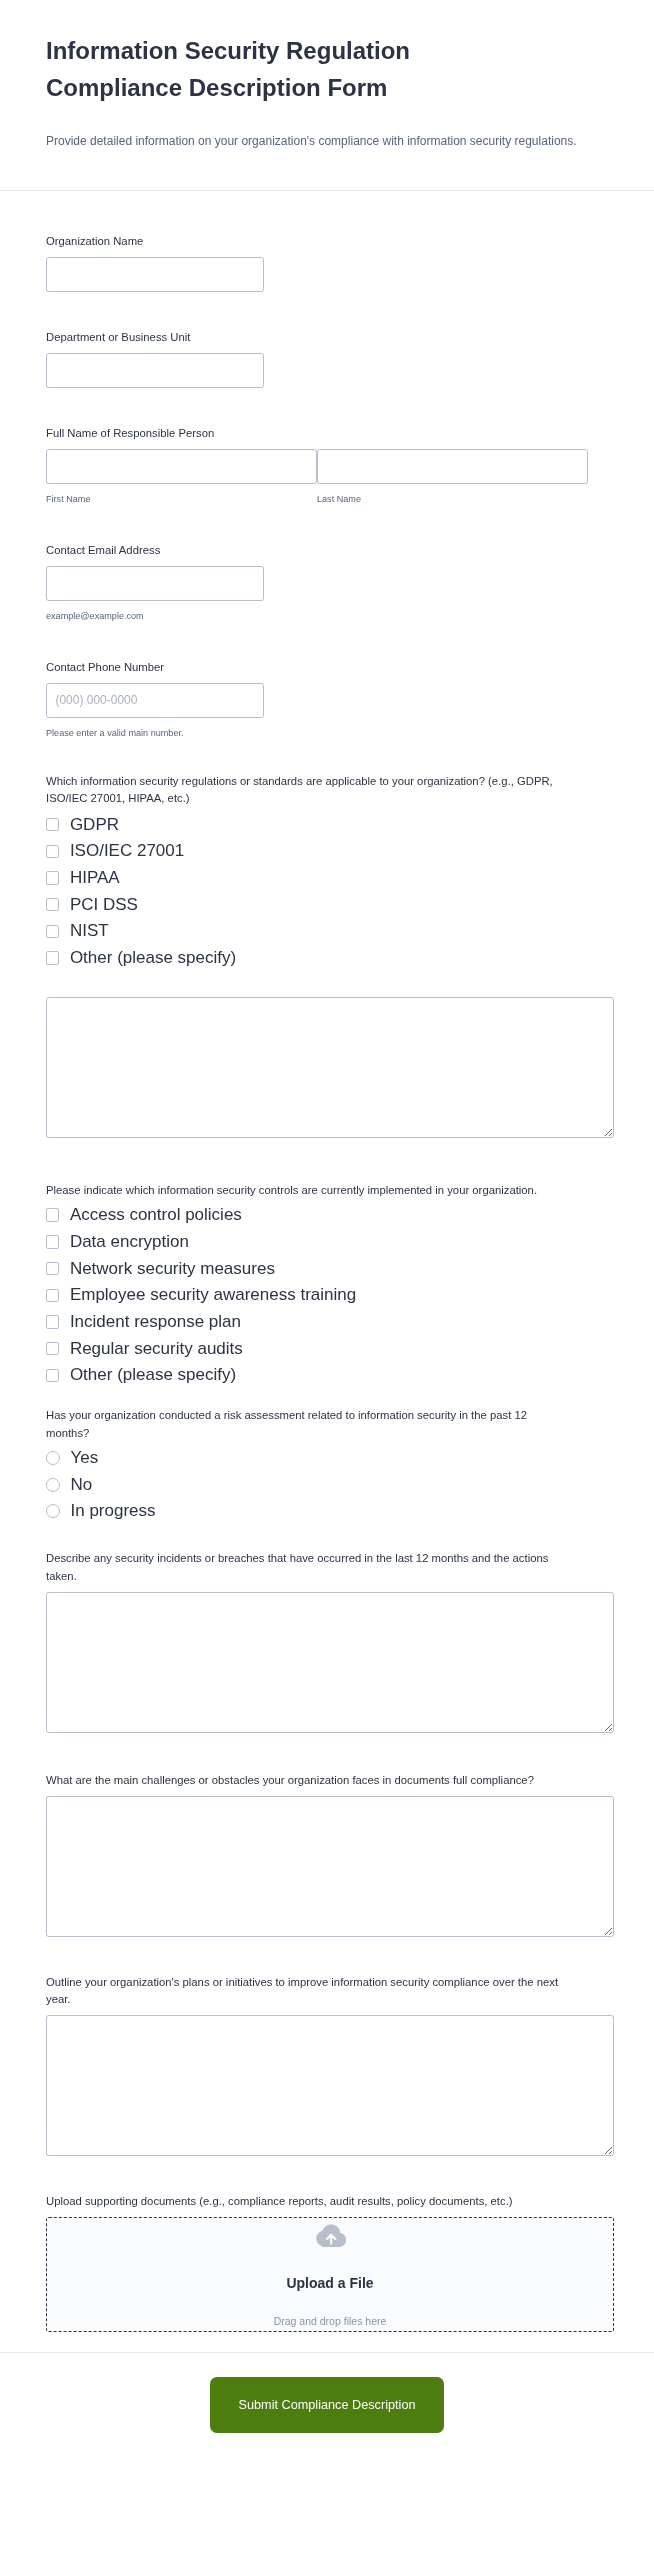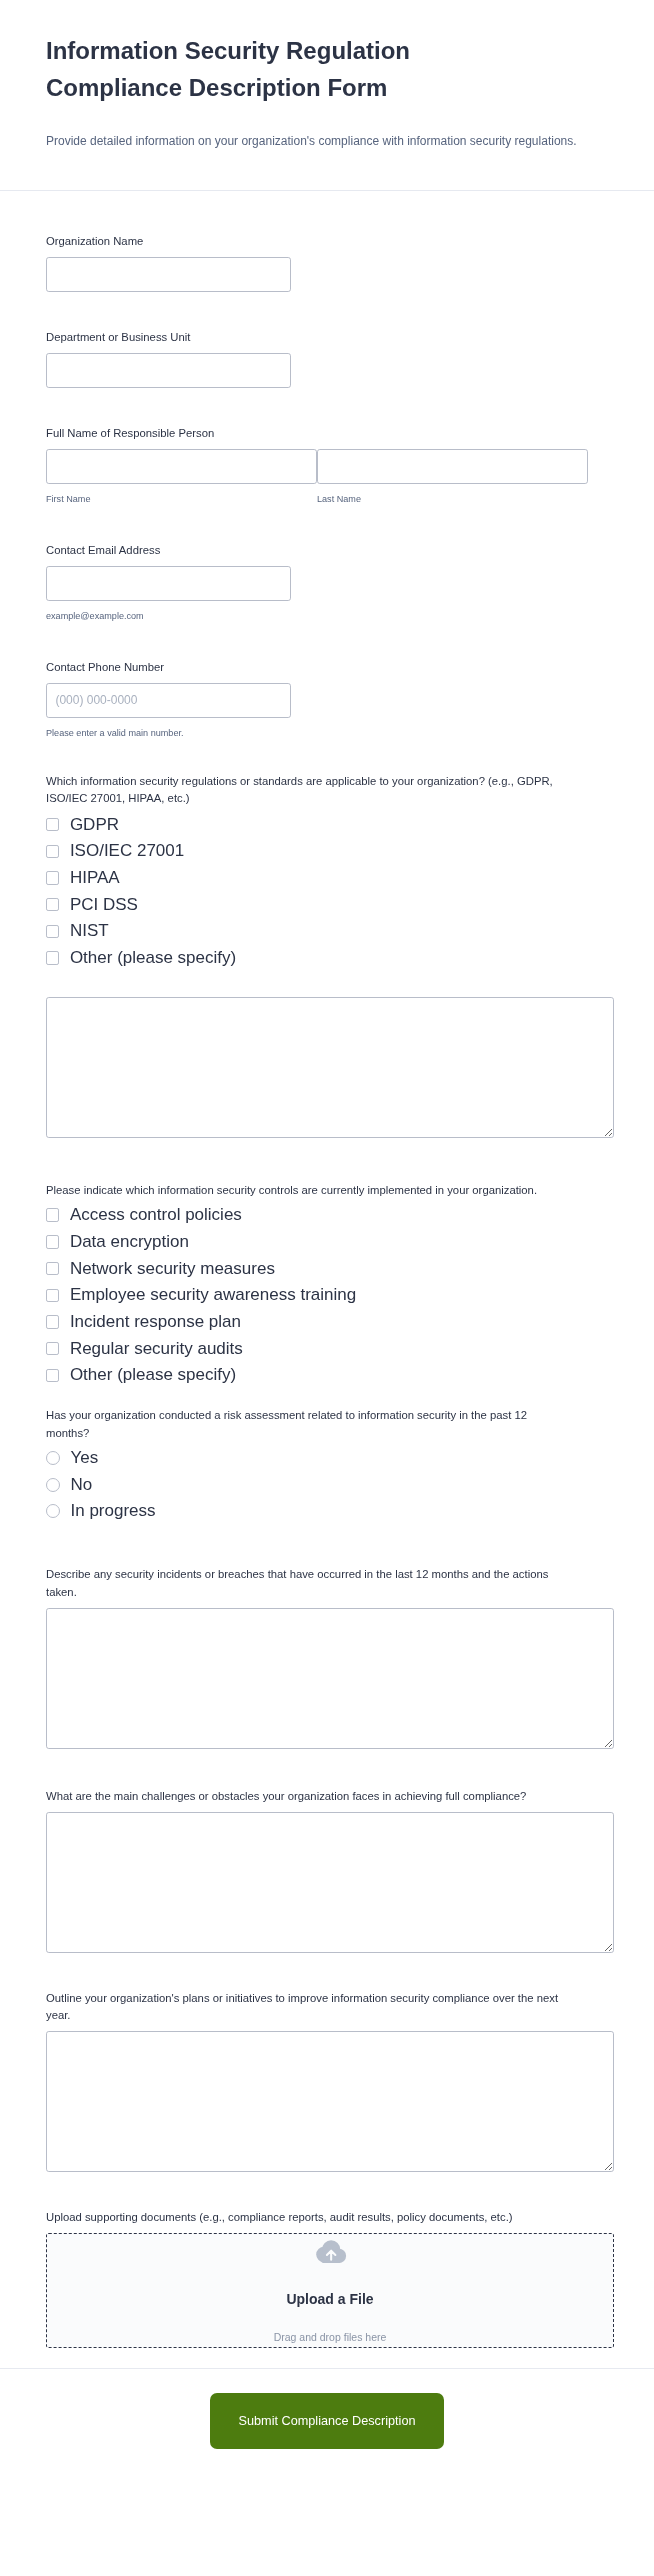--- a/index.html
+++ b/index.html
@@ -36,21 +36,21 @@
     display: block;
     font-size: 11.3px;
     font-weight: 500;
     line-height: 17.6px;
     color: #2c3345;
     margin-bottom: 6.3px;
     max-width: 520px;
   }
   .text-input {
     display: block;
-    width: 245px;
+    width: 218px;
     height: 35px;
     border: 0.7px solid #b8bdc9;
     border-radius: 2.8px;
     background: #ffffff;
     font-family: "Liberation Sans", sans-serif;
     font-size: 11.3px;
     color: #2c3345;
     padding: 0 8.4px;
     outline: none;
   }
@@ -257,21 +257,21 @@
         <span class="box"></span>
         <span class="opt-text">Regular security audits</span>
       </div>
       <div class="opt">
         <span class="box"></span>
         <span class="opt-text">Other (please specify)</span>
       </div>
     </div>
   </div>
 
-  <div class="field" style="margin-bottom:48px;">
+  <div class="field" style="margin-bottom:32px;">
     <label class="q-label">Has your organization conducted a risk assessment related to information security in the past 12 months?</label>
     <div class="opts" style="margin-top:8.4px;">
       <div class="opt">
         <span class="radio"></span>
         <span class="opt-text">Yes</span>
       </div>
       <div class="opt">
         <span class="radio"></span>
         <span class="opt-text">No</span>
       </div>
@@ -281,21 +281,21 @@
       </div>
     </div>
   </div>
 
   <div class="field" style="margin-bottom:39px;">
     <label class="q-label">Describe any security incidents or breaches that have occurred in the last 12 months and the actions taken.</label>
     <textarea class="area-input" style=""></textarea>
   </div>
 
   <div class="field">
-    <label class="q-label">What are the main challenges or obstacles your organization faces in achieving full compliance?</label>
+    <label class="q-label">What are the main challenges or obstacles your organization faces in documents full compliance?</label>
     <textarea class="area-input" style=""></textarea>
   </div>
 
   <div class="field">
     <label class="q-label">Outline your organization's plans or initiatives to improve information security compliance over the next year.</label>
     <textarea class="area-input" style=""></textarea>
   </div>
 
   <div class="field" style="margin-bottom:19.7px;">
     <label class="q-label">Upload supporting documents (e.g., compliance reports, audit results, policy documents, etc.)</label>

